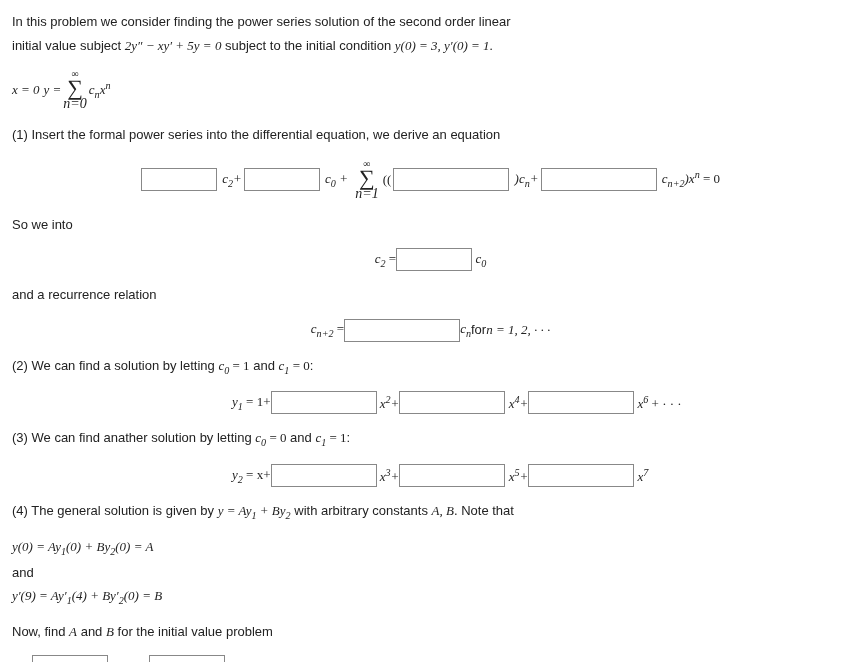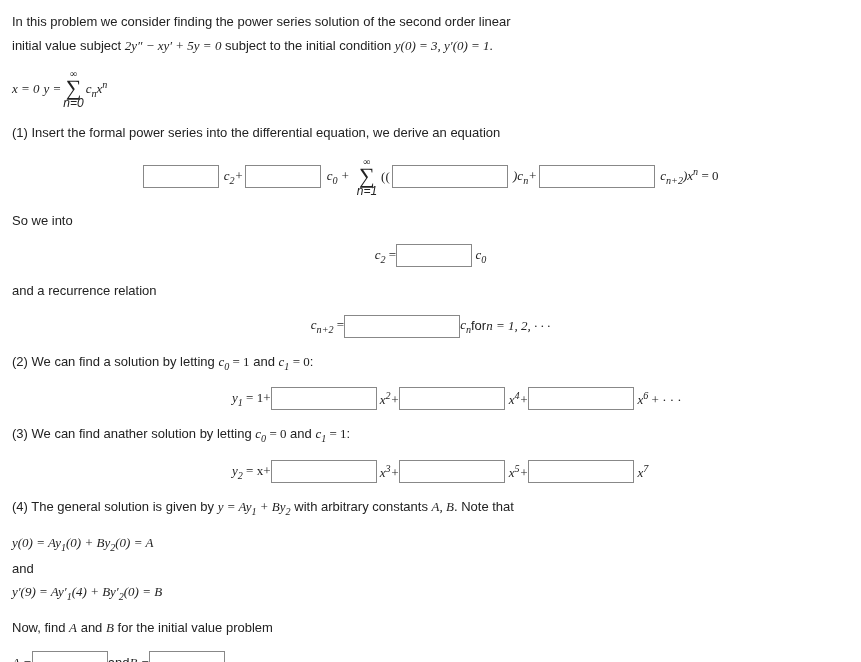--- a/index.html
+++ b/index.html
@@ -29,21 +29,21 @@
     .sigma {
       display: inline-block;
       position: relative;
       vertical-align: middle;
       text-align: center;
       line-height: 1;
       margin: 0 2px;
     }
     .sigma .top { font-size: 10px; font-family: serif; display:block; }
     .sigma .sym { font-size: 22px; font-family: serif; display:block; margin-top:-2px; }
-    .sigma .bot { font-size: 12px; font-family: Liberation Sans, sans-serif; font-style: italic; display:block; margin-top:-2px;}
+    .sigma .bot { font-size: 14px; font-family: Liberation Serif, serif; font-style: italic; display:block; margin-top:-2px;}
     sub, sup { font-size: 0.78em; }
     sup { vertical-align: super; }
     sub { vertical-align: sub; }
     .row { display:flex; align-items:center; flex-wrap:nowrap; }
     .center { justify-content:center; }
     .gap { margin-right: 4px; }
     .mt { margin-top: 14px; }
     .mb { margin-bottom: 14px; }
   </style>
 </head>

